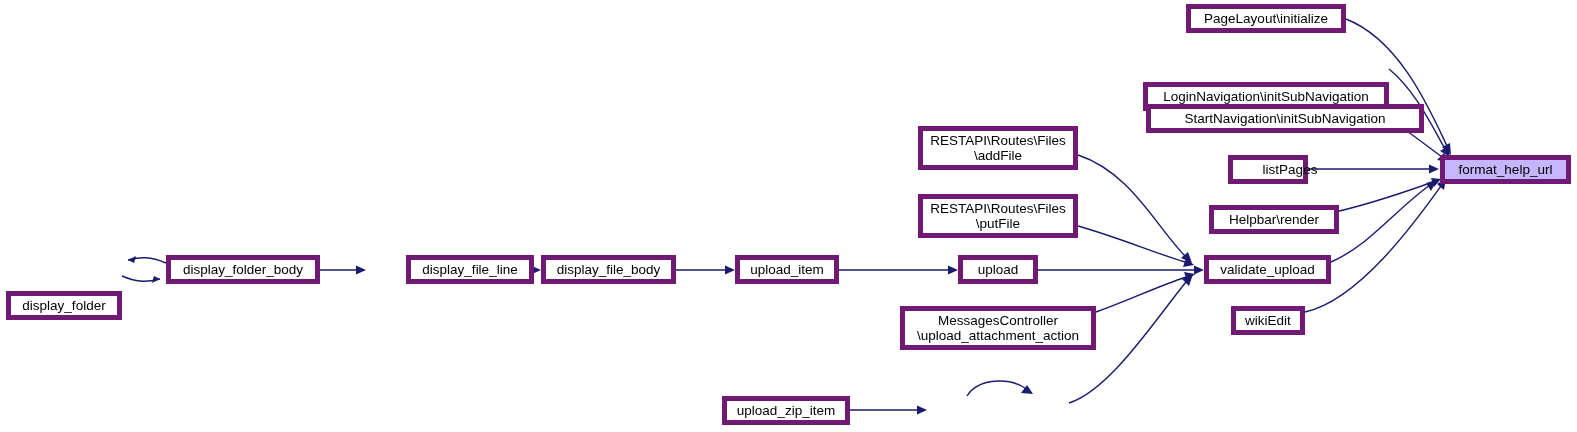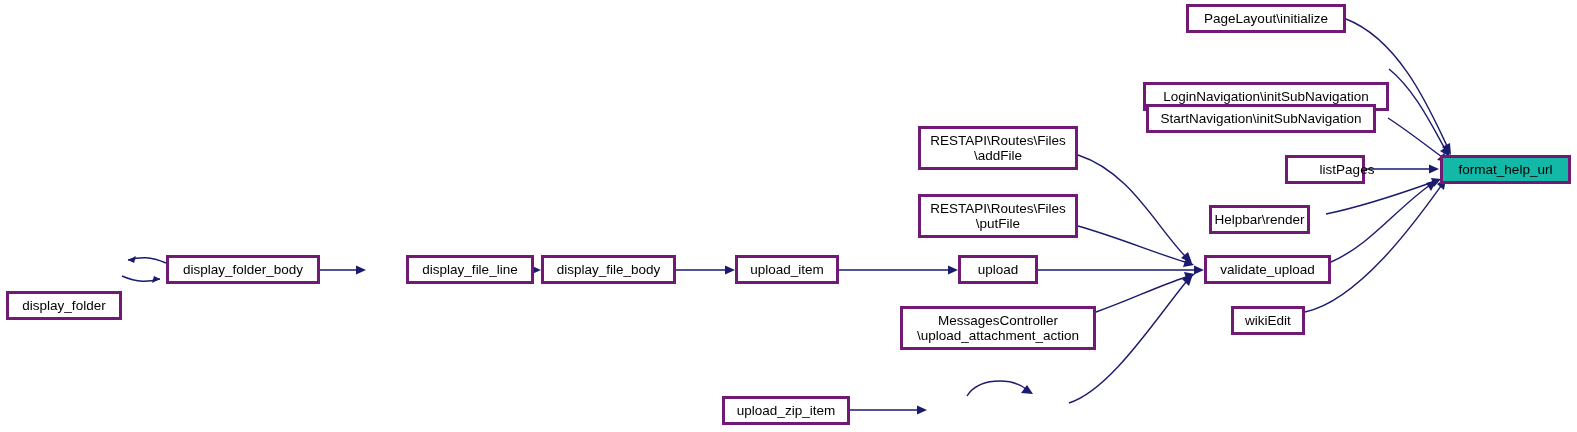--- a/index.html
+++ b/index.html
@@ -11,34 +11,34 @@
     position: relative;
     width: 1577px;
     height: 432px;
     background: #ffffff;
     font-family: "Liberation Sans", sans-serif;
     overflow: hidden;
   }
   .node {
     position: absolute;
     box-sizing: border-box;
-    border: 3px solid #701a75;
+    border: 5px solid #701a75;
     background: #ffffff;
     color: #000000;
     font-size: 13.5px;
     line-height: 15px;
     display: flex;
     align-items: center;
     justify-content: center;
     text-align: center;
     white-space: pre;
     letter-spacing: 0px;
   }
   .node.highlight {
-    background: #14b8a6;
+    background: #c4b5fd;
   }
   svg.edges {
     position: absolute;
     left: 0;
     top: 0;
     width: 1577px;
     height: 432px;
     overflow: visible;
   }
   svg.edges path {
@@ -126,18 +126,18 @@
   <div class="node" style="left:918px;top:126px;width:160px;height:44px;">RESTAPI\Routes\Files
 \addFile</div>
   <div class="node" style="left:918px;top:194px;width:160px;height:44px;">RESTAPI\Routes\Files
 \putFile</div>
   <div class="node" style="left:900px;top:306px;width:196px;height:44px;">MessagesController
 \upload_attachment_action</div>
   <div class="node" style="left:722px;top:396px;width:128px;height:29px;">upload_zip_item</div>
   <div class="node" style="left:1204px;top:255px;width:127px;height:29px;">validate_upload</div>
   <div class="node" style="left:1186px;top:4px;width:160px;height:29px;">PageLayout\initialize</div>
   <div class="node" style="left:1143px;top:54px;width:246px;height:29px;margin-top:28px;">LoginNavigation\initSubNavigation</div>
-  <div class="node" style="left:1146px;top:104px;width:230px;height:29px;">StartNavigation\initSubNavigation</div>
-  <div class="node" style="left:1285px;top:155px;width:80px;height:29px;padding-left:44px;">listPages</div>
-  <div class="node" style="left:1209px;top:205px;width:101px;height:29px;">Helpbar\render</div>
+  <div class="node" style="left:1146px;top:104px;width:278px;height:29px;">StartNavigation\initSubNavigation</div>
+  <div class="node" style="left:1228px;top:155px;width:80px;height:29px;padding-left:44px;">listPages</div>
+  <div class="node" style="left:1209px;top:205px;width:130px;height:29px;">Helpbar\render</div>
   <div class="node" style="left:1231px;top:306px;width:74px;height:29px;">wikiEdit</div>
   <div class="node highlight" style="left:1440px;top:155px;width:131px;height:29px;">format_help_url</div>
 </div>
 
 </body></html>

